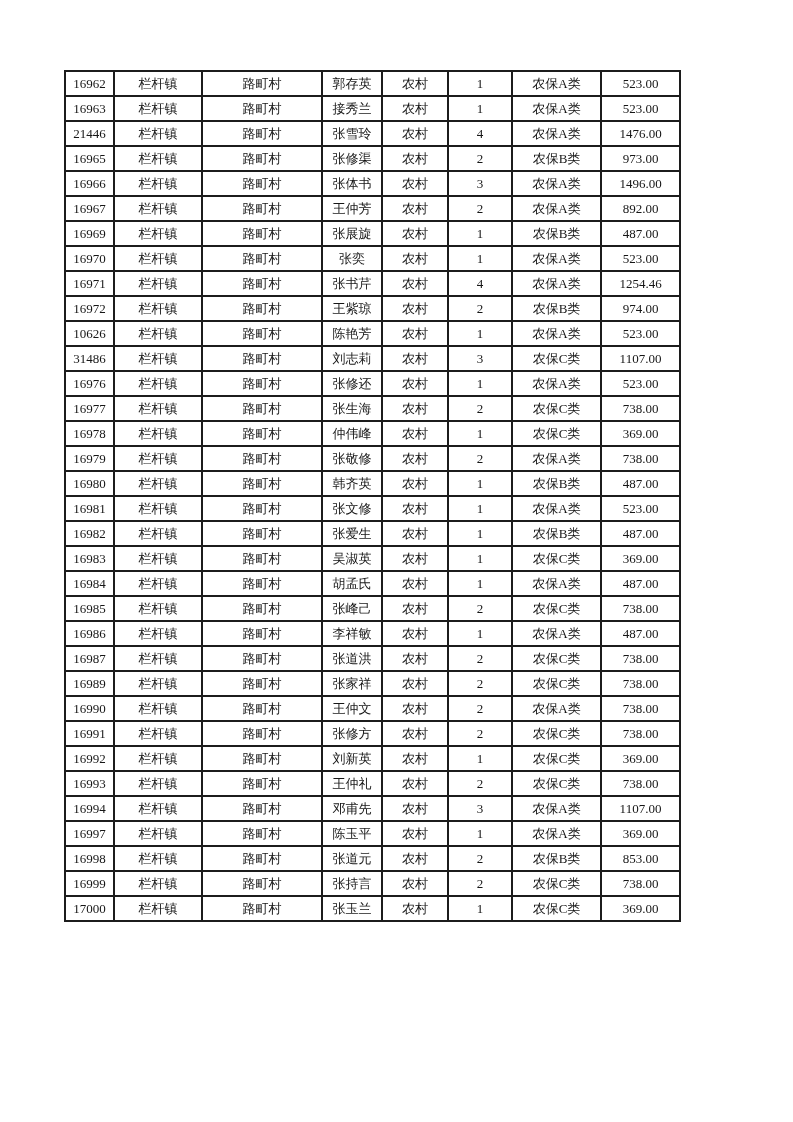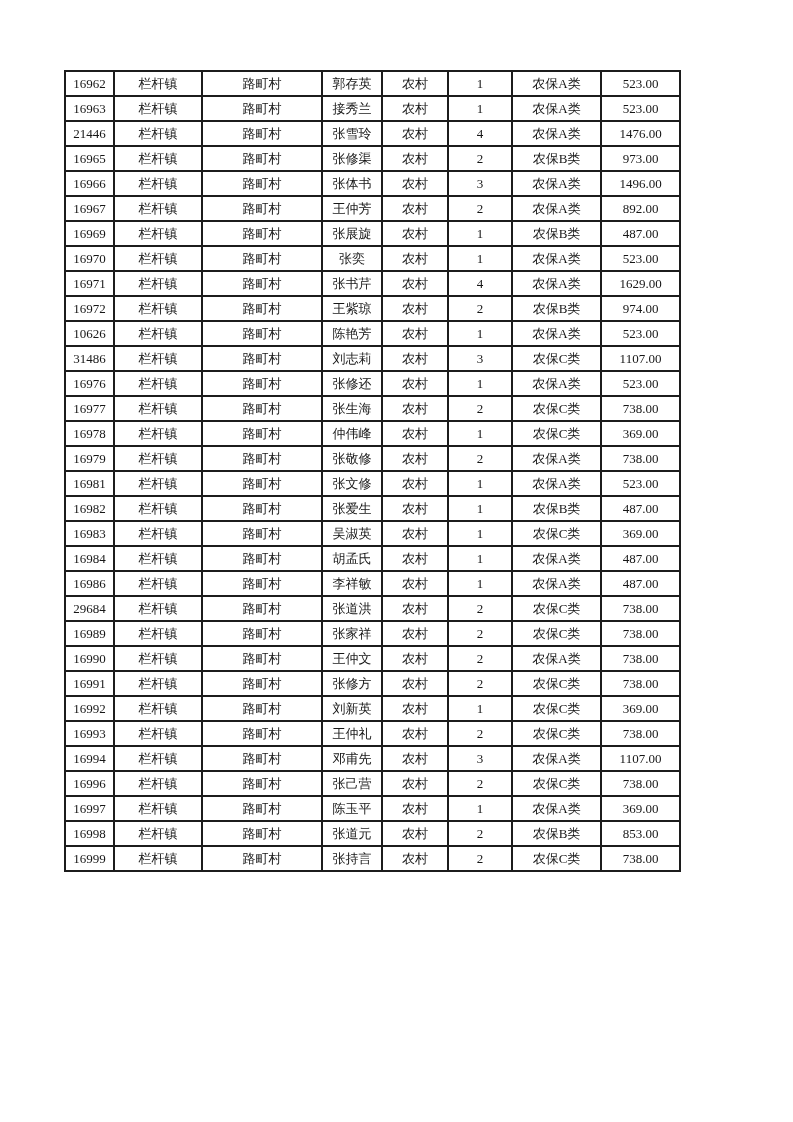--- a/index.html
+++ b/index.html
@@ -142,21 +142,21 @@
           <td>523.00</td>
         </tr>
         <tr>
           <td>16971</td>
           <td>栏杆镇</td>
           <td>路町村</td>
           <td>张书芹</td>
           <td>农村</td>
           <td>4</td>
           <td>农保A类</td>
-          <td>1629.00</td>
+          <td>1254.46</td>
         </tr>
         <tr>
           <td>16972</td>
           <td>栏杆镇</td>
           <td>路町村</td>
           <td>王紫琼</td>
           <td>农村</td>
           <td>2</td>
           <td>农保B类</td>
           <td>974.00</td>
@@ -215,20 +215,30 @@
           <td>16979</td>
           <td>栏杆镇</td>
           <td>路町村</td>
           <td>张敬修</td>
           <td>农村</td>
           <td>2</td>
           <td>农保A类</td>
           <td>738.00</td>
         </tr>
         <tr>
+          <td>16980</td>
+          <td>栏杆镇</td>
+          <td>路町村</td>
+          <td>韩齐英</td>
+          <td>农村</td>
+          <td>1</td>
+          <td>农保B类</td>
+          <td>487.00</td>
+        </tr>
+        <tr>
           <td>16981</td>
           <td>栏杆镇</td>
           <td>路町村</td>
           <td>张文修</td>
           <td>农村</td>
           <td>1</td>
           <td>农保A类</td>
           <td>523.00</td>
         </tr>
         <tr>
@@ -255,31 +265,41 @@
           <td>16984</td>
           <td>栏杆镇</td>
           <td>路町村</td>
           <td>胡孟氏</td>
           <td>农村</td>
           <td>1</td>
           <td>农保A类</td>
           <td>487.00</td>
         </tr>
         <tr>
+          <td>16985</td>
+          <td>栏杆镇</td>
+          <td>路町村</td>
+          <td>张峰己</td>
+          <td>农村</td>
+          <td>2</td>
+          <td>农保C类</td>
+          <td>738.00</td>
+        </tr>
+        <tr>
           <td>16986</td>
           <td>栏杆镇</td>
           <td>路町村</td>
           <td>李祥敏</td>
           <td>农村</td>
           <td>1</td>
           <td>农保A类</td>
           <td>487.00</td>
         </tr>
         <tr>
-          <td>29684</td>
+          <td>16987</td>
           <td>栏杆镇</td>
           <td>路町村</td>
           <td>张道洪</td>
           <td>农村</td>
           <td>2</td>
           <td>农保C类</td>
           <td>738.00</td>
         </tr>
         <tr>
           <td>16989</td>
@@ -335,30 +355,20 @@
           <td>16994</td>
           <td>栏杆镇</td>
           <td>路町村</td>
           <td>邓甫先</td>
           <td>农村</td>
           <td>3</td>
           <td>农保A类</td>
           <td>1107.00</td>
         </tr>
         <tr>
-          <td>16996</td>
-          <td>栏杆镇</td>
-          <td>路町村</td>
-          <td>张己营</td>
-          <td>农村</td>
-          <td>2</td>
-          <td>农保C类</td>
-          <td>738.00</td>
-        </tr>
-        <tr>
           <td>16997</td>
           <td>栏杆镇</td>
           <td>路町村</td>
           <td>陈玉平</td>
           <td>农村</td>
           <td>1</td>
           <td>农保A类</td>
           <td>369.00</td>
         </tr>
         <tr>
@@ -373,16 +383,26 @@
         </tr>
         <tr>
           <td>16999</td>
           <td>栏杆镇</td>
           <td>路町村</td>
           <td>张持言</td>
           <td>农村</td>
           <td>2</td>
           <td>农保C类</td>
           <td>738.00</td>
+        </tr>
+        <tr>
+          <td>17000</td>
+          <td>栏杆镇</td>
+          <td>路町村</td>
+          <td>张玉兰</td>
+          <td>农村</td>
+          <td>1</td>
+          <td>农保C类</td>
+          <td>369.00</td>
         </tr>
       </tbody>
   </table>
 </div>
 
 </body></html>

